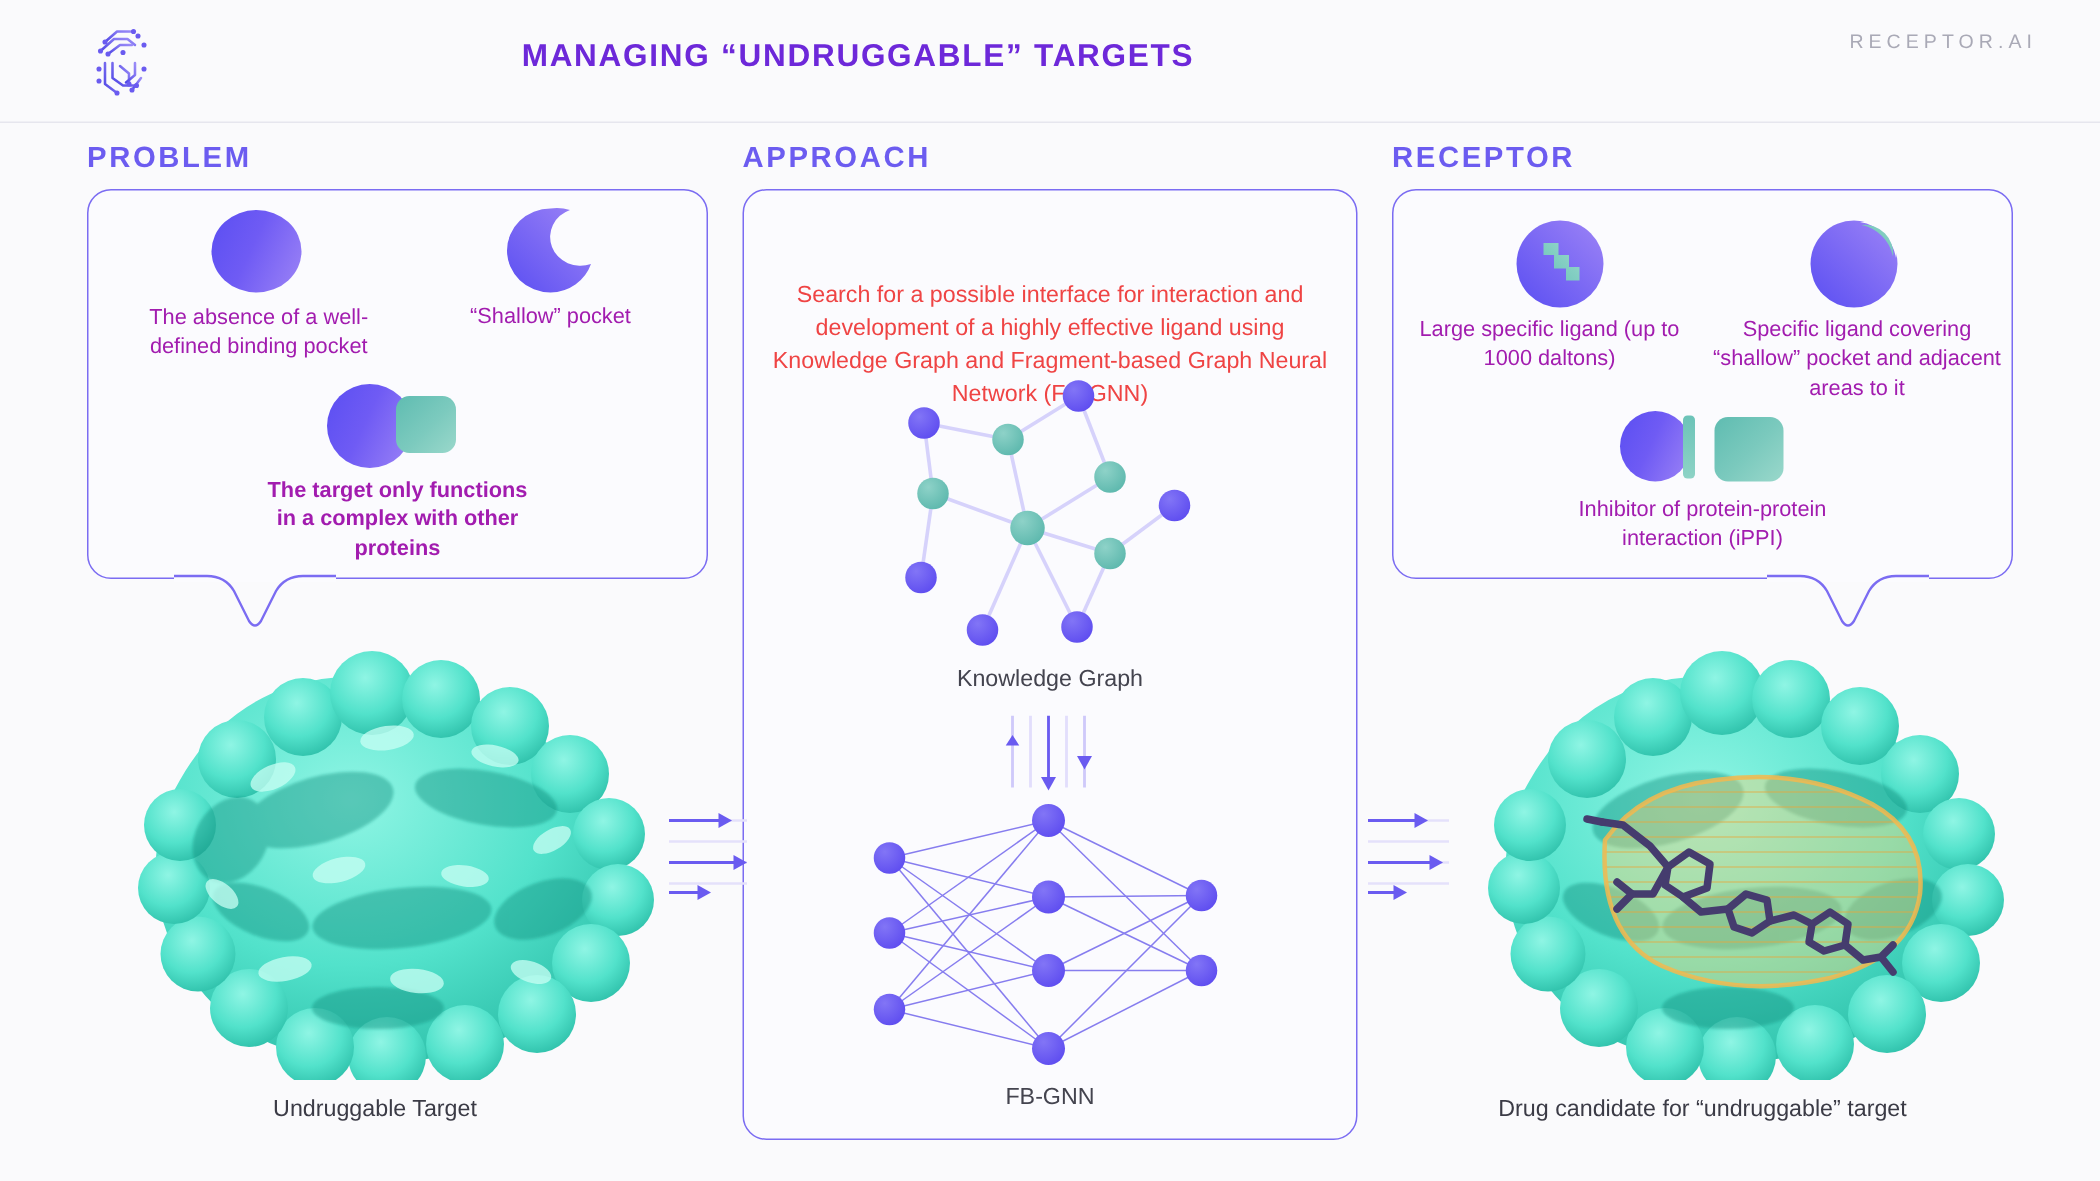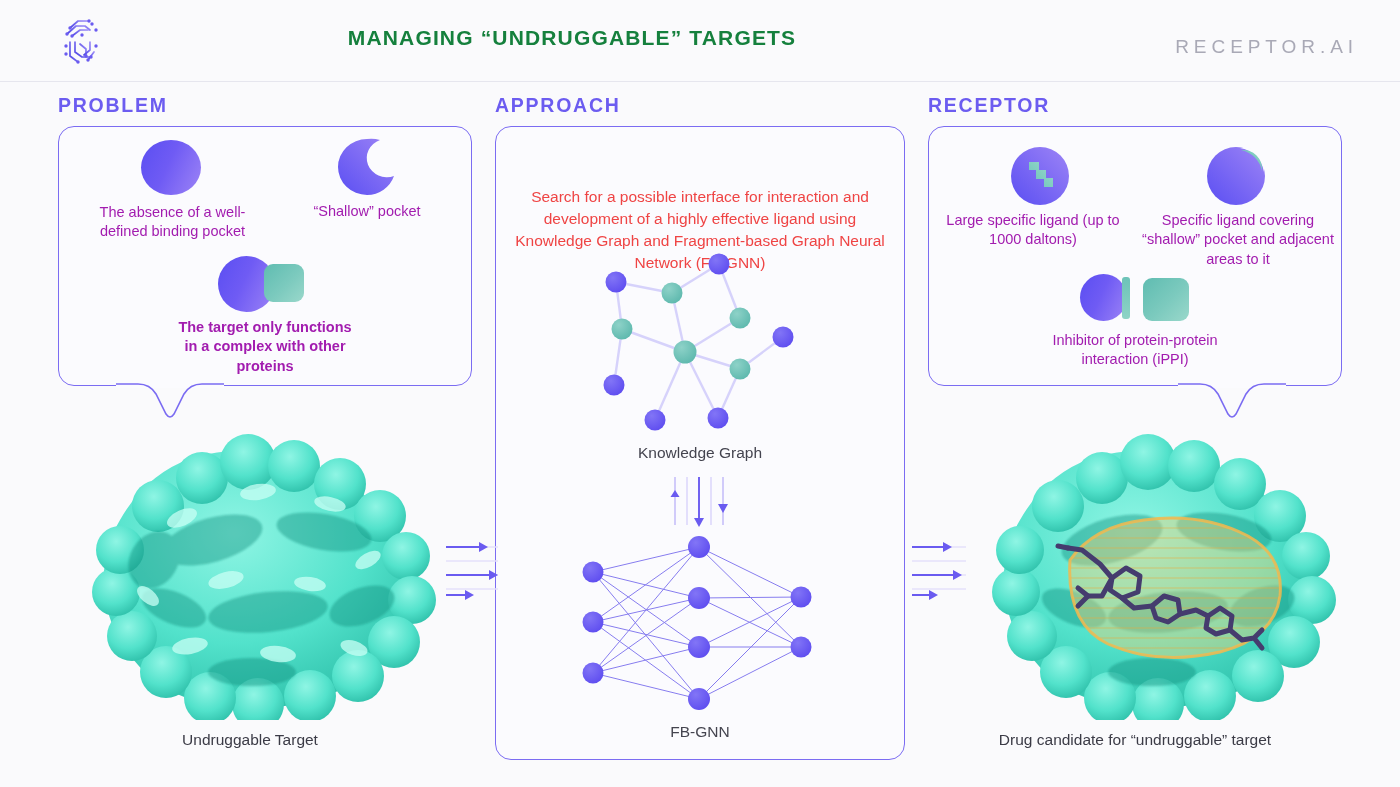--- a/index.html
+++ b/index.html
@@ -11,25 +11,25 @@
     position:relative;
   }
   
   .header{
     position:absolute;left:0;top:0;width:1400px;height:81px;
     background:#fafafc;border-bottom:1px solid #e6e6ee;
   }
   .logo{position:absolute;left:58px;top:12px;width:46px;height:58px;}
   .header-title{
     position:absolute;left:0;top:26px;width:1144px;text-align:center;
-    font-size:21px;font-weight:bold;letter-spacing:.055em;color:#15803d;
+    font-size:21px;font-weight:bold;letter-spacing:.055em;color:#6d28d9;
   }
   .brand{
-    position:absolute;right:42px;top:36px;
-    font-size:19px;letter-spacing:.26em;color:#a9a9b6;font-weight:normal;
+    position:absolute;right:42px;top:20px;
+    font-size:13px;letter-spacing:.26em;color:#a9a9b6;font-weight:normal;
   }
   
   .col-head{
     position:absolute;font-size:19.5px;font-weight:bold;letter-spacing:.09em;
     color:#6c5cf0;text-align:left;top:94px;
   }
   #head-problem{left:58px;width:414px;}
   #head-approach{left:495px;width:410px;}
   #head-solutions{left:928px;width:414px;}
 

